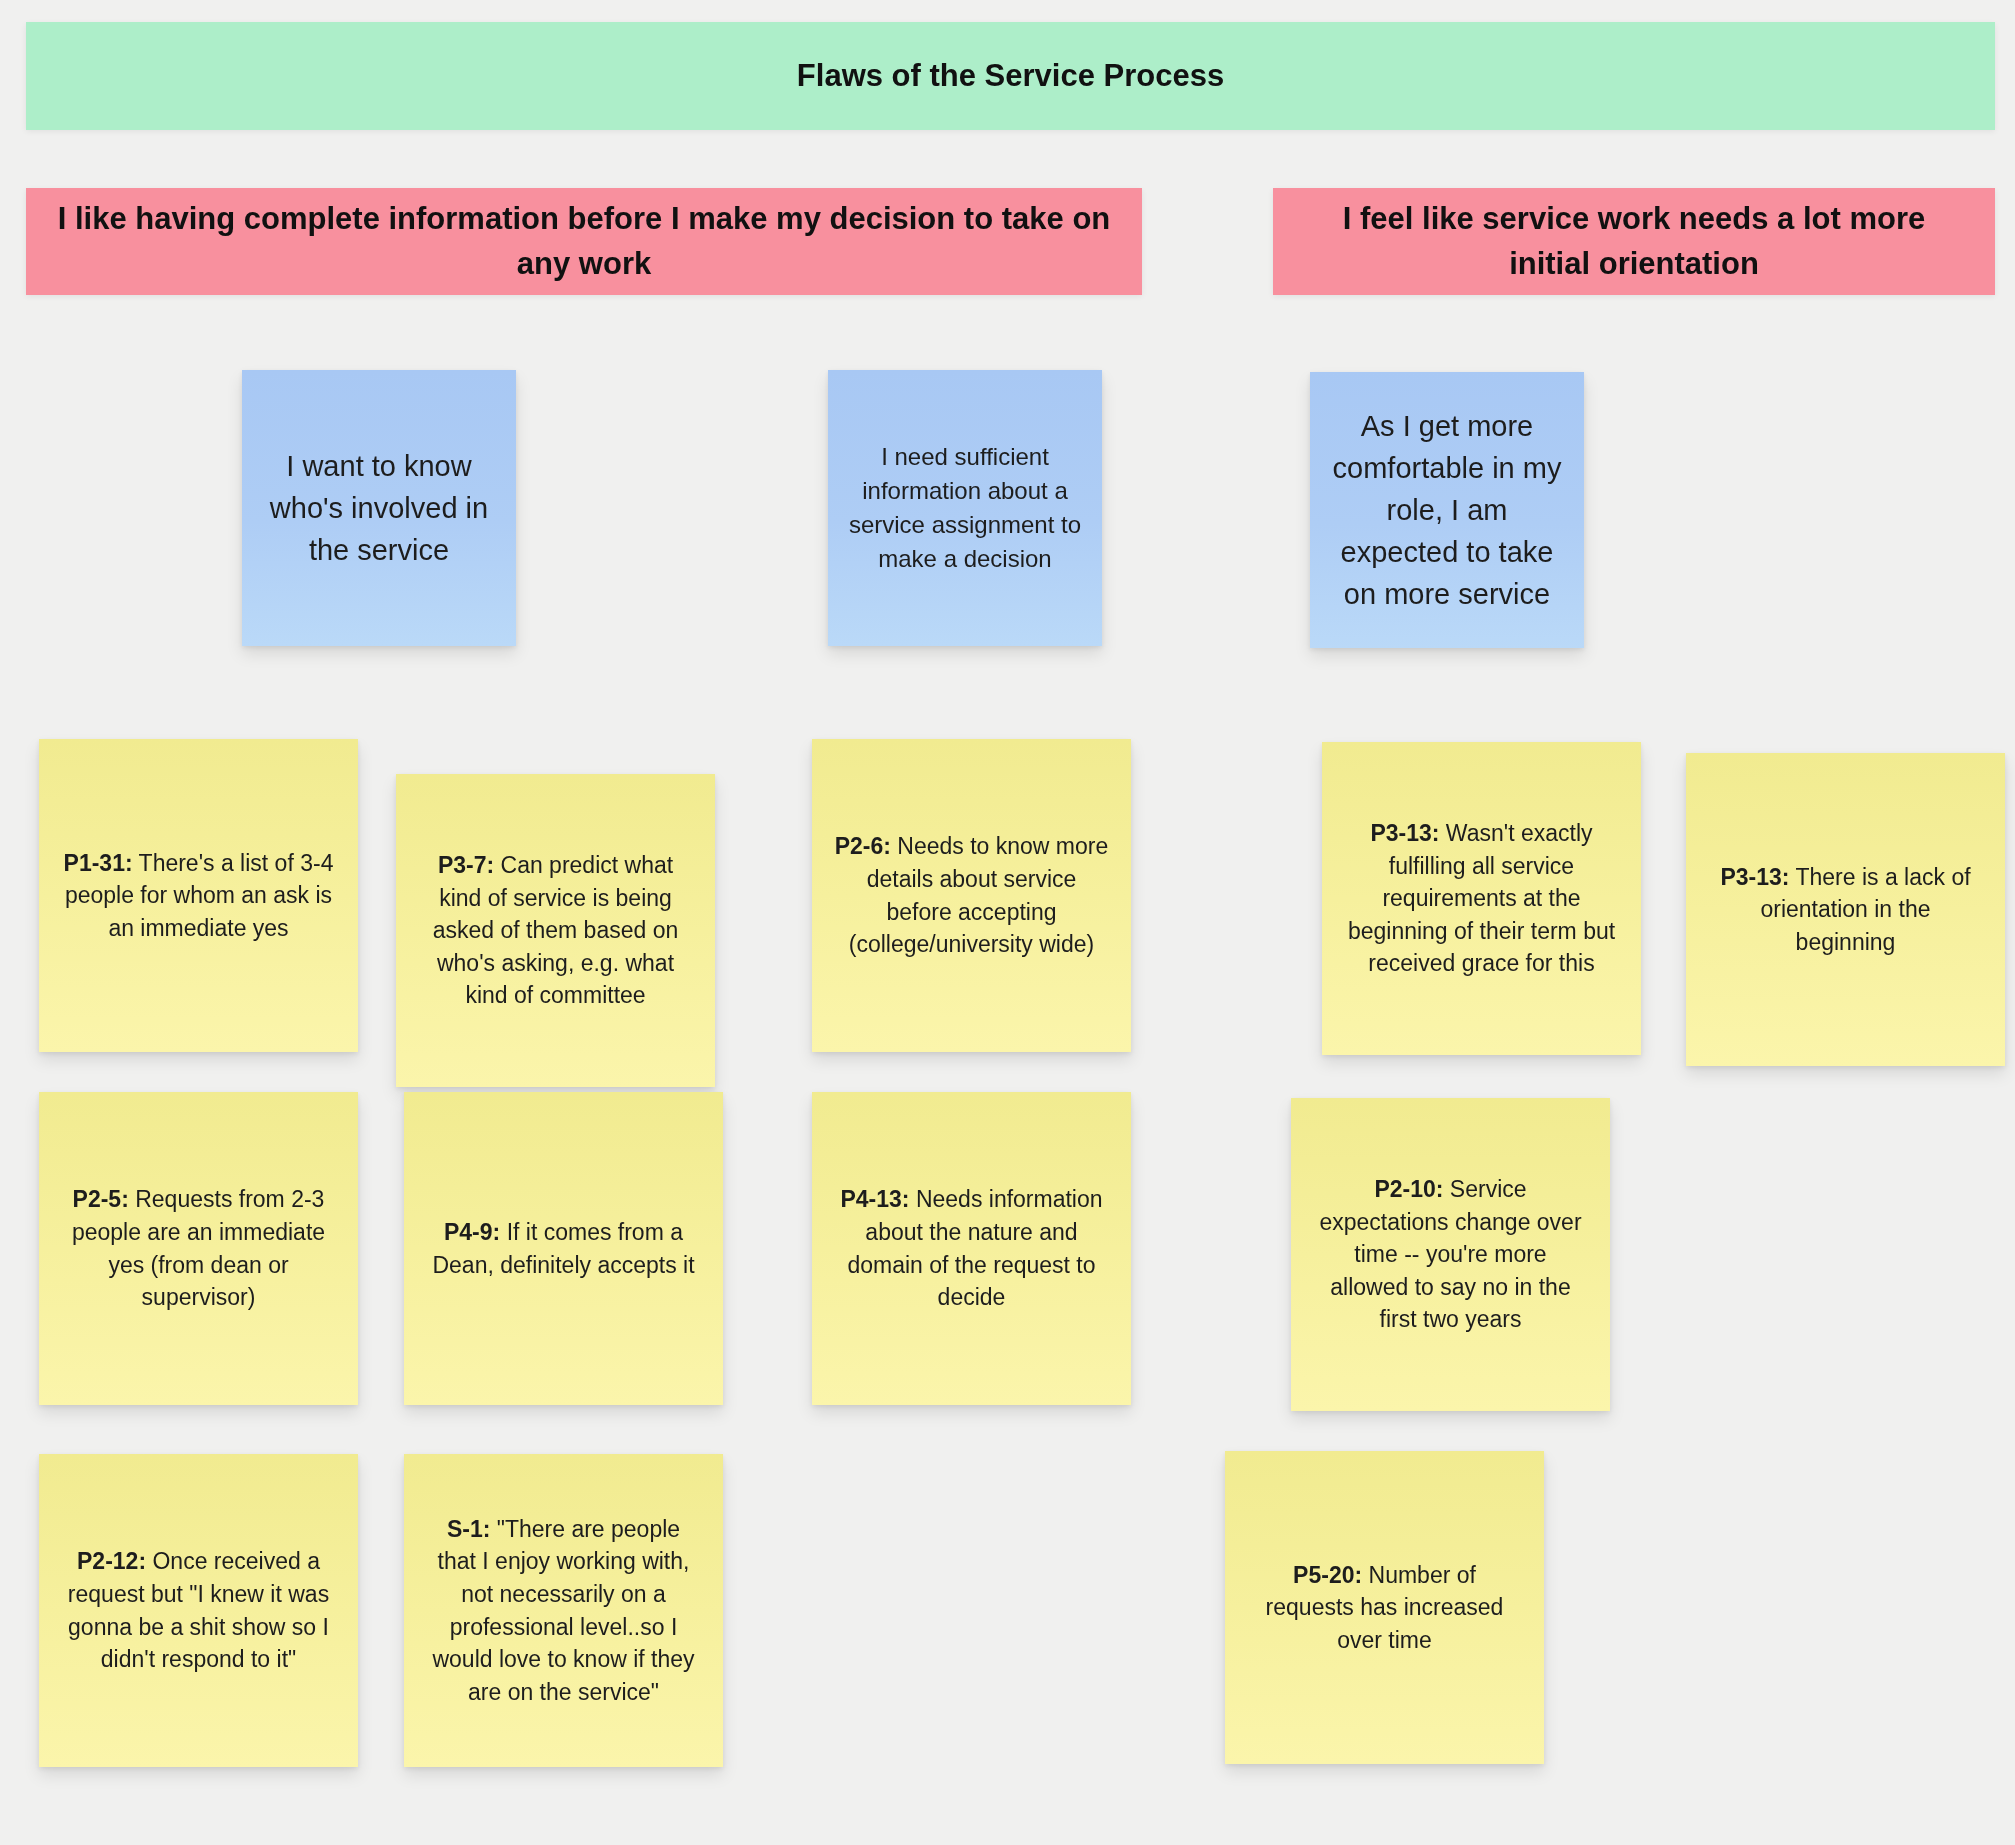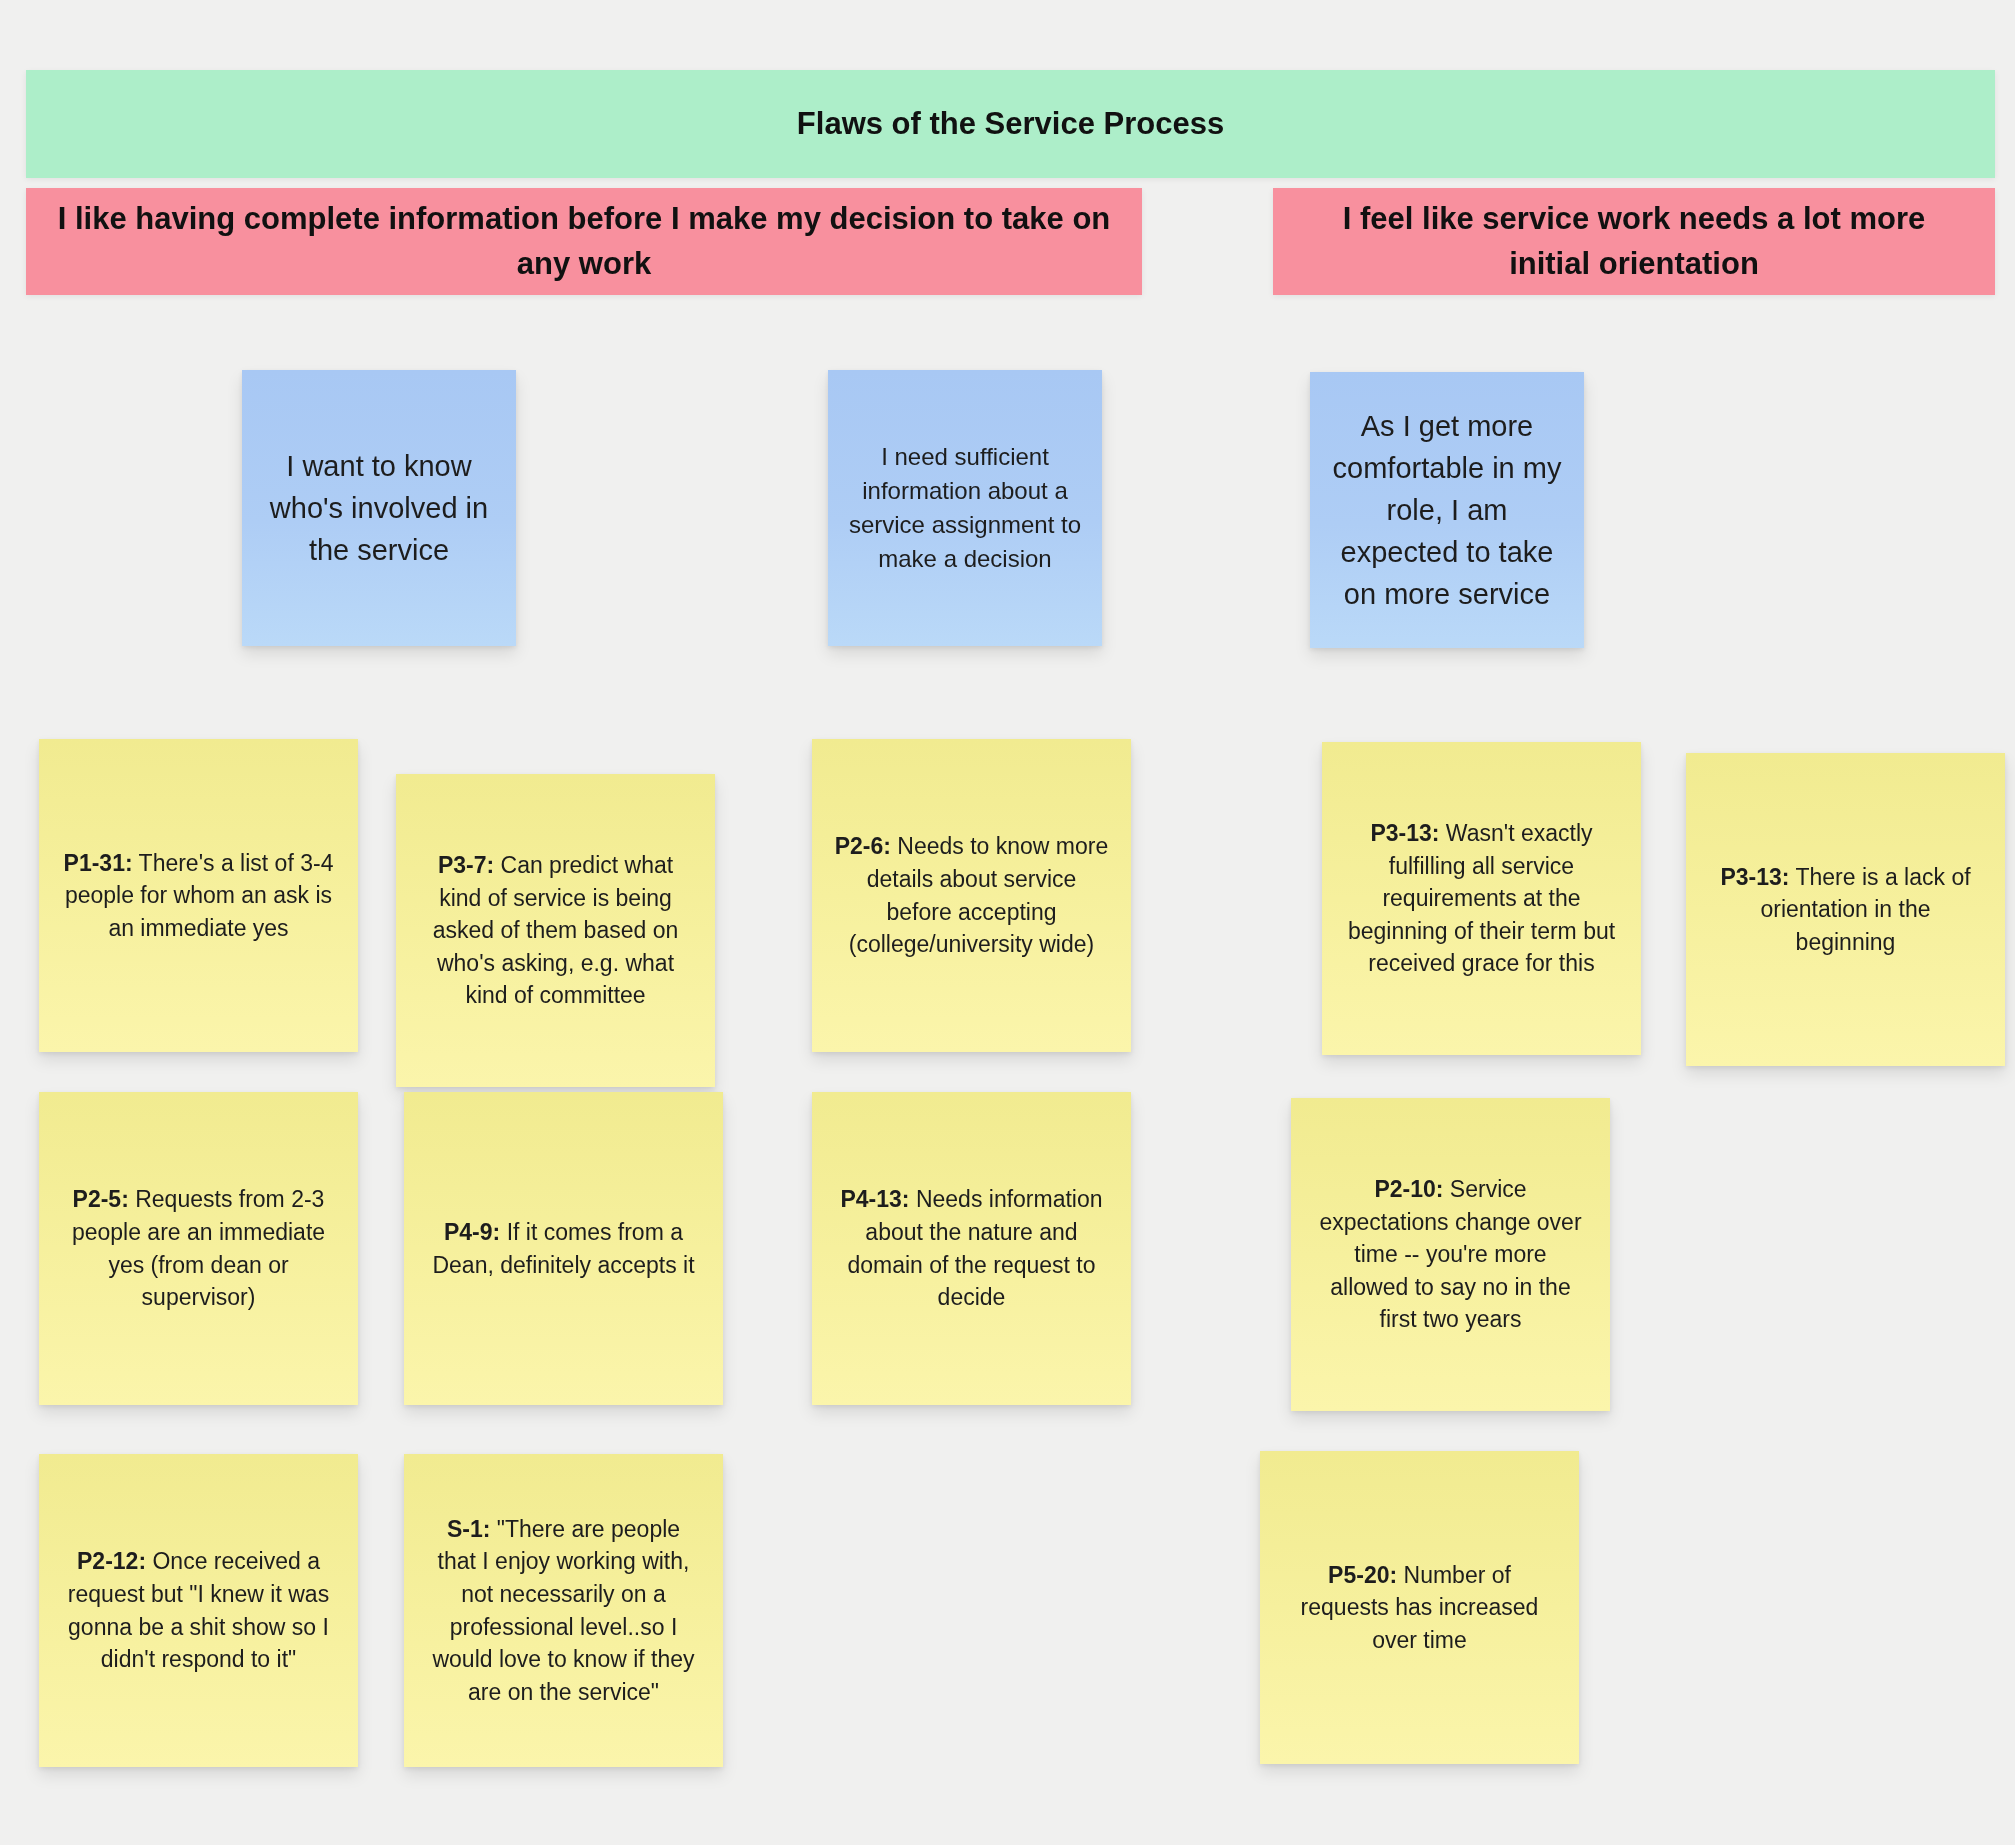--- a/index.html
+++ b/index.html
@@ -57,21 +57,21 @@
     line-height: 1.42;
     background: linear-gradient(180deg, #f1eb90 0%, #f6f09d 50%, #fbf5ab 100%);
   }
   .sticky-note .code, .bold { font-weight: bold; }
 </style>
 </head>
 <body>
 
 <div id="canvas">
 
-  <div class="banner title-banner" style="left:26px; top:22.4px; width:1969px; height:108px;margin-top:48px;">
+  <div class="banner title-banner" style="left:26px; top:22.4px; width:1969px; height:108px;">
     <span>Flaws of the Service Process</span>
   </div>
 
   <div class="banner group-banner" style="left:1273px; top:188px; width:722px; height:107px;">
     <span>I feel like service work needs a lot more initial orientation</span>
   </div>
   <div class="banner group-banner" style="left:26px; top:188px; width:1116px; height:107px;">
     <span>I like having complete information before I make my decision to take on any work</span>
   </div>
 
@@ -113,18 +113,18 @@
   <div class="note sticky-note" style="left:1291px; top:1098px;">
     <div class="inner"><span class="code">P2-10:</span> <span>Service expectations change over time -- you're more allowed to say no in the first two years</span></div>
   </div>
 
   <div class="note sticky-note" style="left:39px; top:1454px;">
     <div class="inner"><span class="code">P2-12:</span> <span>Once received a request but "I knew it was gonna be a shit show so I didn't respond to it"</span></div>
   </div>
   <div class="note sticky-note" style="left:404px; top:1454px;">
     <div class="inner"><span class="code">S-1:</span> <span>"There are people that I enjoy working with, not necessarily on a professional level..so I would love to know if they are on the service"</span></div>
   </div>
-  <div class="note sticky-note" style="left:1260px; top:1451px;">
+  <div class="note sticky-note" style="left:1225px; top:1451px;">
     <div class="inner"><span class="code">P5-20:</span> <span>Number of requests has increased over time</span></div>
   </div>
 
 </div>
 
 
 </body></html>

